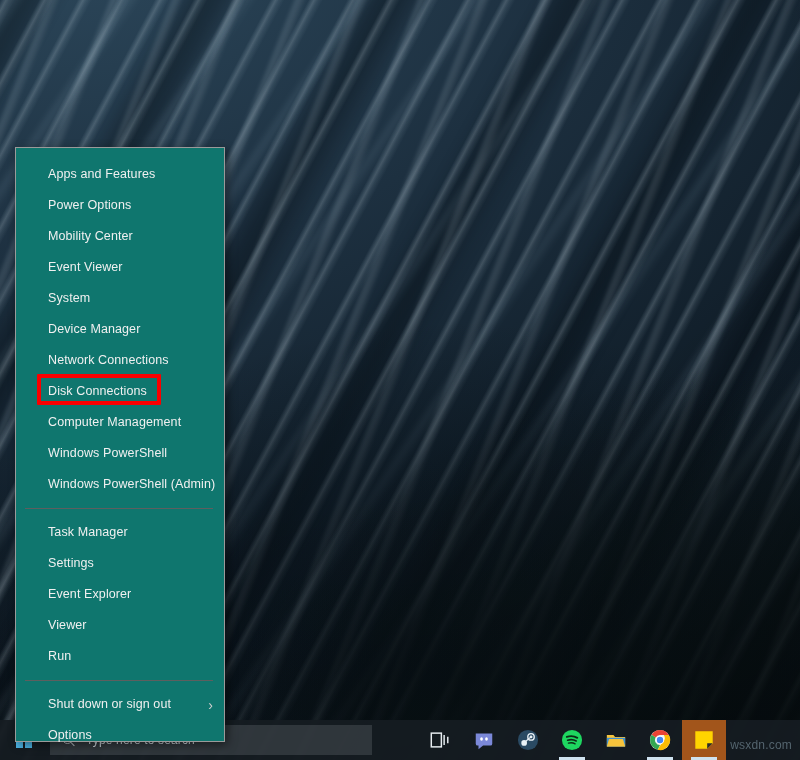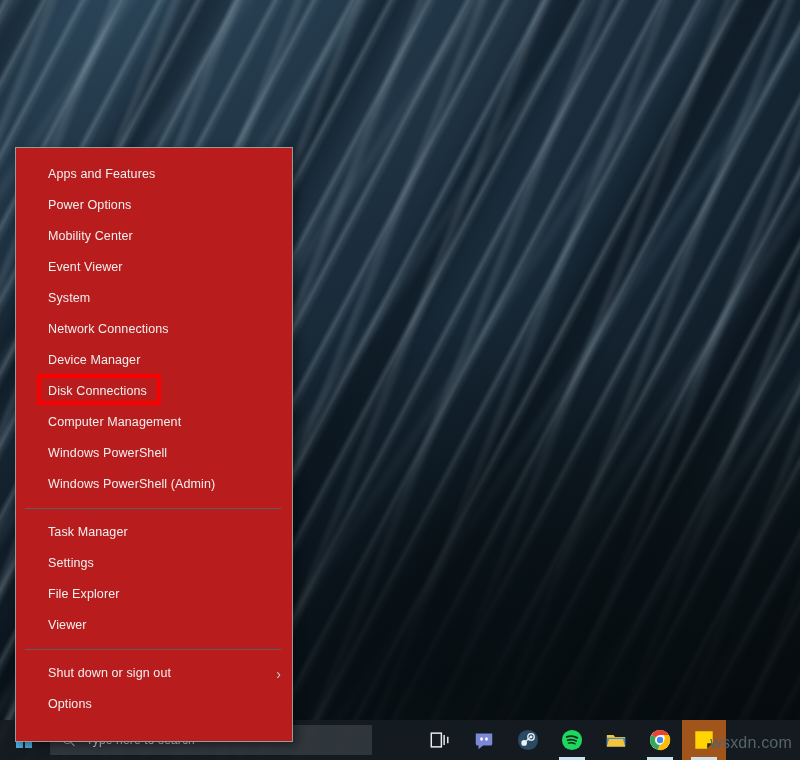--- a/index.html
+++ b/index.html
@@ -81,22 +81,22 @@
     opacity:.9;
   }
   .wp-vign {
     background:radial-gradient(130% 110% at 38% 22%, rgba(0,0,0,0) 35%, rgba(0,0,0,.45) 100%);
   }
 
   
   #winx-menu {
     position:absolute;
     left:15px; top:147px;
-    width:278px; height:595px;
-    background:#b91c1c;
+    width:210px; height:595px;
+    background:#0f766e;
     border:1px solid #9a9a9a;
     box-shadow:0 0 0 0 rgba(0,0,0,0), 3px 3px 9px rgba(0,0,0,.45);
     padding-top:11px;
     z-index:30;
   }
   .menu-group { padding:0; }
   .menu-item {
     position:relative;
     height:31px;
     display:flex; align-items:center;
@@ -197,21 +197,21 @@
     background:#cfe2ef;
   }
 
   
   .ic { width:22px; height:22px; display:block; }
 
   #watermark {
     position:absolute;
     right:8px; bottom:8px;
     color:#54646e;
-    font-size:16px;
+    font-size:12px;
     letter-spacing:.2px;
     z-index:25;
   }
 </style>
 </head>
 <body>
 
 <div id="desktop">
   <div class="wp-layer wp-base"></div>
   <div class="wp-layer wp-swell"></div>
@@ -234,26 +234,26 @@
     <div class="menu-item">
       <span class="lbl">Mobility Center</span>
     </div>
     <div class="menu-item">
       <span class="lbl">Event Viewer</span>
     </div>
     <div class="menu-item">
       <span class="lbl">System</span>
     </div>
     <div class="menu-item">
+      <span class="lbl">Device Manager</span>
+    </div>
+    <div class="menu-item">
       <span class="lbl">Network Connections</span>
     </div>
     <div class="menu-item">
-      <span class="lbl">Device Manager</span>
-    </div>
-    <div class="menu-item">
       <span class="lbl">Disk Connections</span>
     </div>
     <div class="menu-item">
       <span class="lbl">Computer Management</span>
     </div>
     <div class="menu-item">
       <span class="lbl">Windows PowerShell</span>
     </div>
     <div class="menu-item">
       <span class="lbl">Windows PowerShell (Admin)</span>
@@ -263,24 +263,27 @@
   <div class="menu-sep"></div>
 
   <div class="menu-group">
     <div class="menu-item">
       <span class="lbl">Task Manager</span>
     </div>
     <div class="menu-item">
       <span class="lbl">Settings</span>
     </div>
     <div class="menu-item">
-      <span class="lbl">File Explorer</span>
+      <span class="lbl">Event Explorer</span>
     </div>
     <div class="menu-item">
       <span class="lbl">Viewer</span>
+    </div>
+    <div class="menu-item">
+      <span class="lbl">Run</span>
     </div>
   </div>
 
   <div class="menu-sep"></div>
 
   <div class="menu-group">
     <div class="menu-item">
       <span class="lbl">Shut down or sign out</span>
       <span class="chev">›</span>
     </div>

